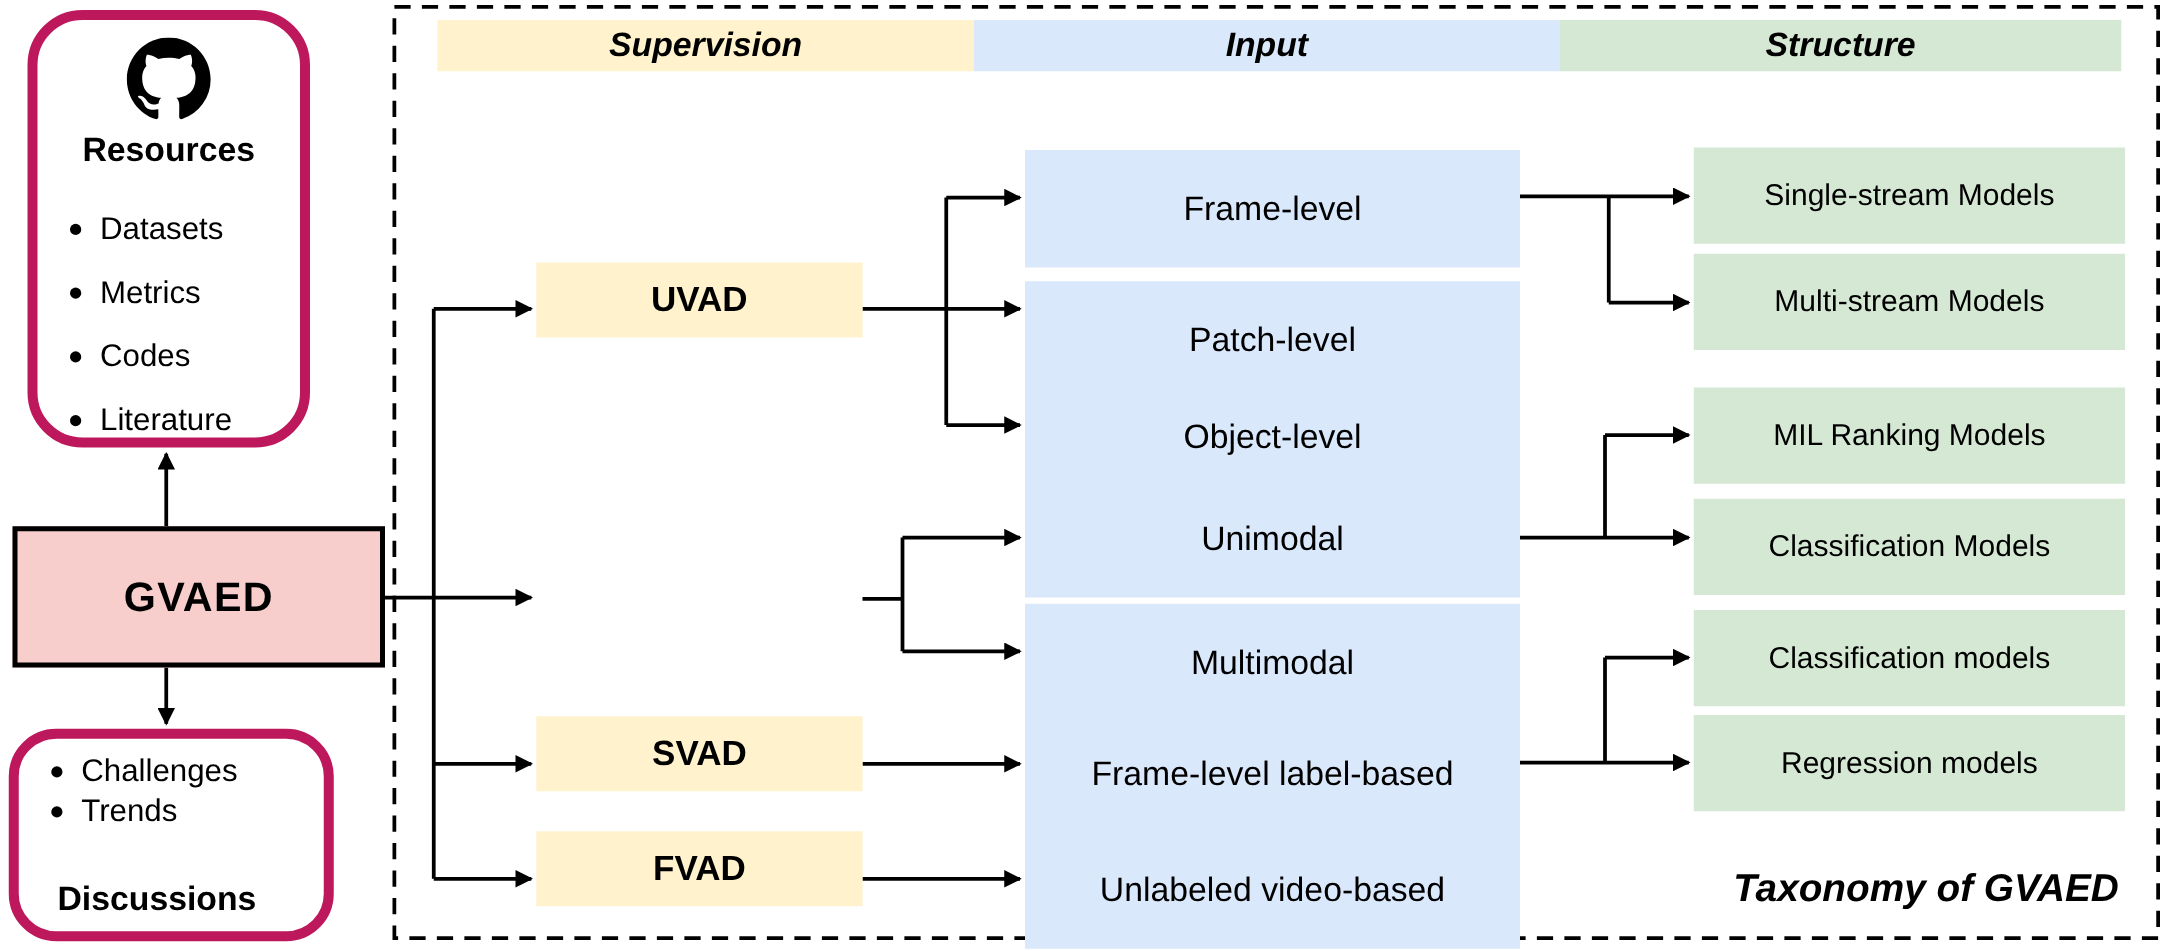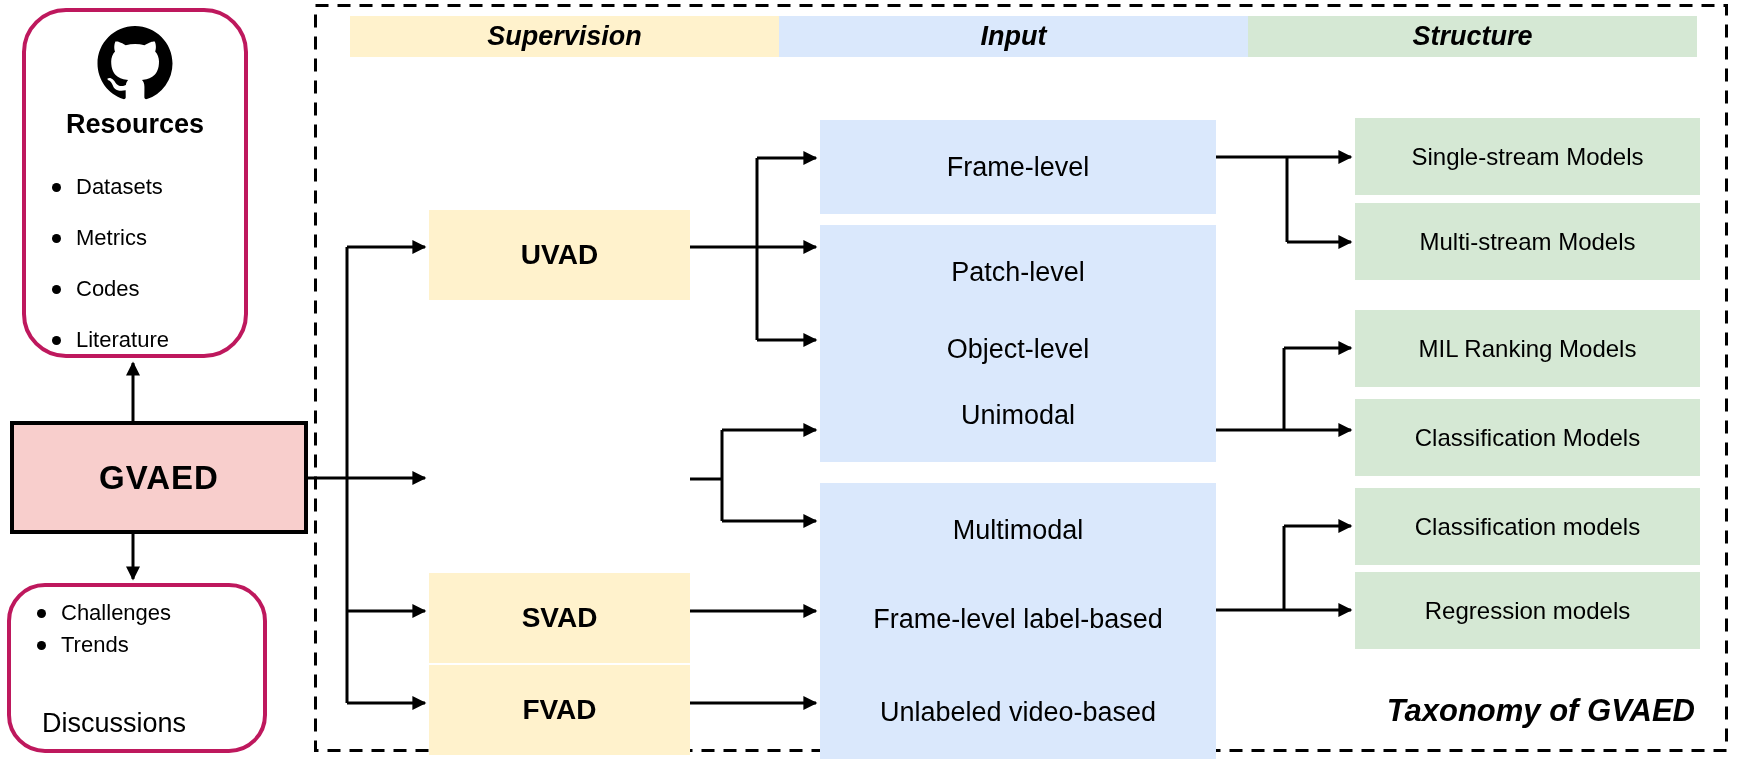--- a/index.html
+++ b/index.html
@@ -2,56 +2,56 @@
 <html><head>
 <meta charset="utf-8">
 <style>
   html,body{margin:0;padding:0;background:#fff;}
   .canvas{
     position:relative;width:1738px;height:761px;background:#fff;
     font-family:"Liberation Sans", sans-serif;color:#000;overflow:hidden;
   }
   
   .rounded-box{
-    position:absolute;border:4px solid #be185d;background:#fff;box-sizing:border-box;
+    position:absolute;border:8px solid #be185d;background:#fff;box-sizing:border-box;
   }
   .resources-box{left:22px;top:8px;width:226px;height:350px;border-radius:44px;
     display:flex;flex-direction:column;align-items:center;}
   .gh-wrap{margin-top:14px;width:78px;height:76px;}
   .res-title{font-size:27px;font-weight:bold;margin-top:8px;}
   .bullet-list{list-style:none;margin:10px 0 0 0;padding:0;align-self:stretch;}
   .bullet-list li{
-    position:relative;font-size:22px;line-height:28px;margin-top:23px;padding-left:50px;
+    position:relative;font-size:25px;line-height:28px;margin-top:23px;padding-left:50px;
   }
   .bullet-list li::before{
     content:"";position:absolute;left:26px;top:10px;width:9px;height:9px;border-radius:50%;background:#000;
   }
   .gvaed-box{
     position:absolute;left:10px;top:421px;width:298px;height:113px;background:#F8CECC;
     border:4px solid #000;box-sizing:border-box;display:flex;align-items:center;justify-content:center;
     font-size:33px;font-weight:bold;letter-spacing:1px;
   }
   .discussions-box{left:7px;top:583px;width:260px;height:170px;border-radius:38px;}
   .discussions-box .bullet-list li{margin-top:4px;padding-left:50px;}
   .discussions-box .bullet-list{margin-top:12px;}
-  .disc-title{position:absolute;left:31px;bottom:10px;font-size:27px;font-weight:normal;text-align:right;}
+  .disc-title{position:absolute;left:31px;bottom:10px;font-size:27px;font-weight:bold;text-align:right;}
   
   .band{
     position:absolute;top:16px;height:41px;display:flex;align-items:center;justify-content:center;
     font-size:27px;font-weight:bold;font-style:italic;
   }
   .band-supervision{left:350px;width:429px;background:#FFF2CC;}
   .band-input{left:779px;width:469px;background:#DAE8FC;}
   .band-structure{left:1248px;width:449px;background:#D5E8D4;}
   
   .node{
     position:absolute;display:flex;align-items:center;justify-content:center;
     box-sizing:border-box;text-align:center;
   }
-  .sup-node{left:429px;width:261px;height:90px;background:#FFF2CC;font-size:28px;font-weight:bold;}
+  .sup-node{left:429px;width:261px;height:60px;background:#FFF2CC;font-size:28px;font-weight:bold;}
   .in-node{left:820px;width:396px;height:94px;background:#DAE8FC;font-size:27px;}
   .st-node{left:1355px;width:345px;height:77px;background:#D5E8D4;font-size:24px;}
   
   .caption{
     position:absolute;left:1140px;top:692px;width:555px;text-align:right;
     font-size:31px;font-weight:bold;font-style:italic;line-height:38px;
   }
   
   .overlay{position:absolute;left:0;top:0;width:1738px;height:761px;pointer-events:none;}
   .overlay path, .overlay rect{stroke:#000;fill:none;}
@@ -132,21 +132,21 @@
   <div class="band band-input">Input</div>
   <div class="band band-structure">Structure</div>
 
   <div class="node sup-node" style="top:210px">UVAD</div>
   <div class="node sup-node" style="top:573px">SVAD</div>
   <div class="node sup-node" style="top:665px">FVAD</div>
 
   <div class="node in-node" style="top:120px">Frame-level</div>
   <div class="node in-node" style="top:225px">Patch-level</div>
   <div class="node in-node" style="top:302px">Object-level</div>
-  <div class="node in-node" style="top:368px">Unimodal</div>
+  <div class="node in-node" style="top:384px">Unimodal</div>
   <div class="node in-node" style="top:483px">Multimodal</div>
   <div class="node in-node" style="top:572px">Frame-level label-based</div>
   <div class="node in-node" style="top:665px">Unlabeled video-based</div>
 
   <div class="node st-node" style="top:118px">Single-stream Models</div>
   <div class="node st-node" style="top:203px">Multi-stream Models</div>
   <div class="node st-node" style="top:310px">MIL Ranking Models</div>
   <div class="node st-node" style="top:399px">Classification Models</div>
   <div class="node st-node" style="top:488px">Classification models</div>
   <div class="node st-node" style="top:572px">Regression models</div>

